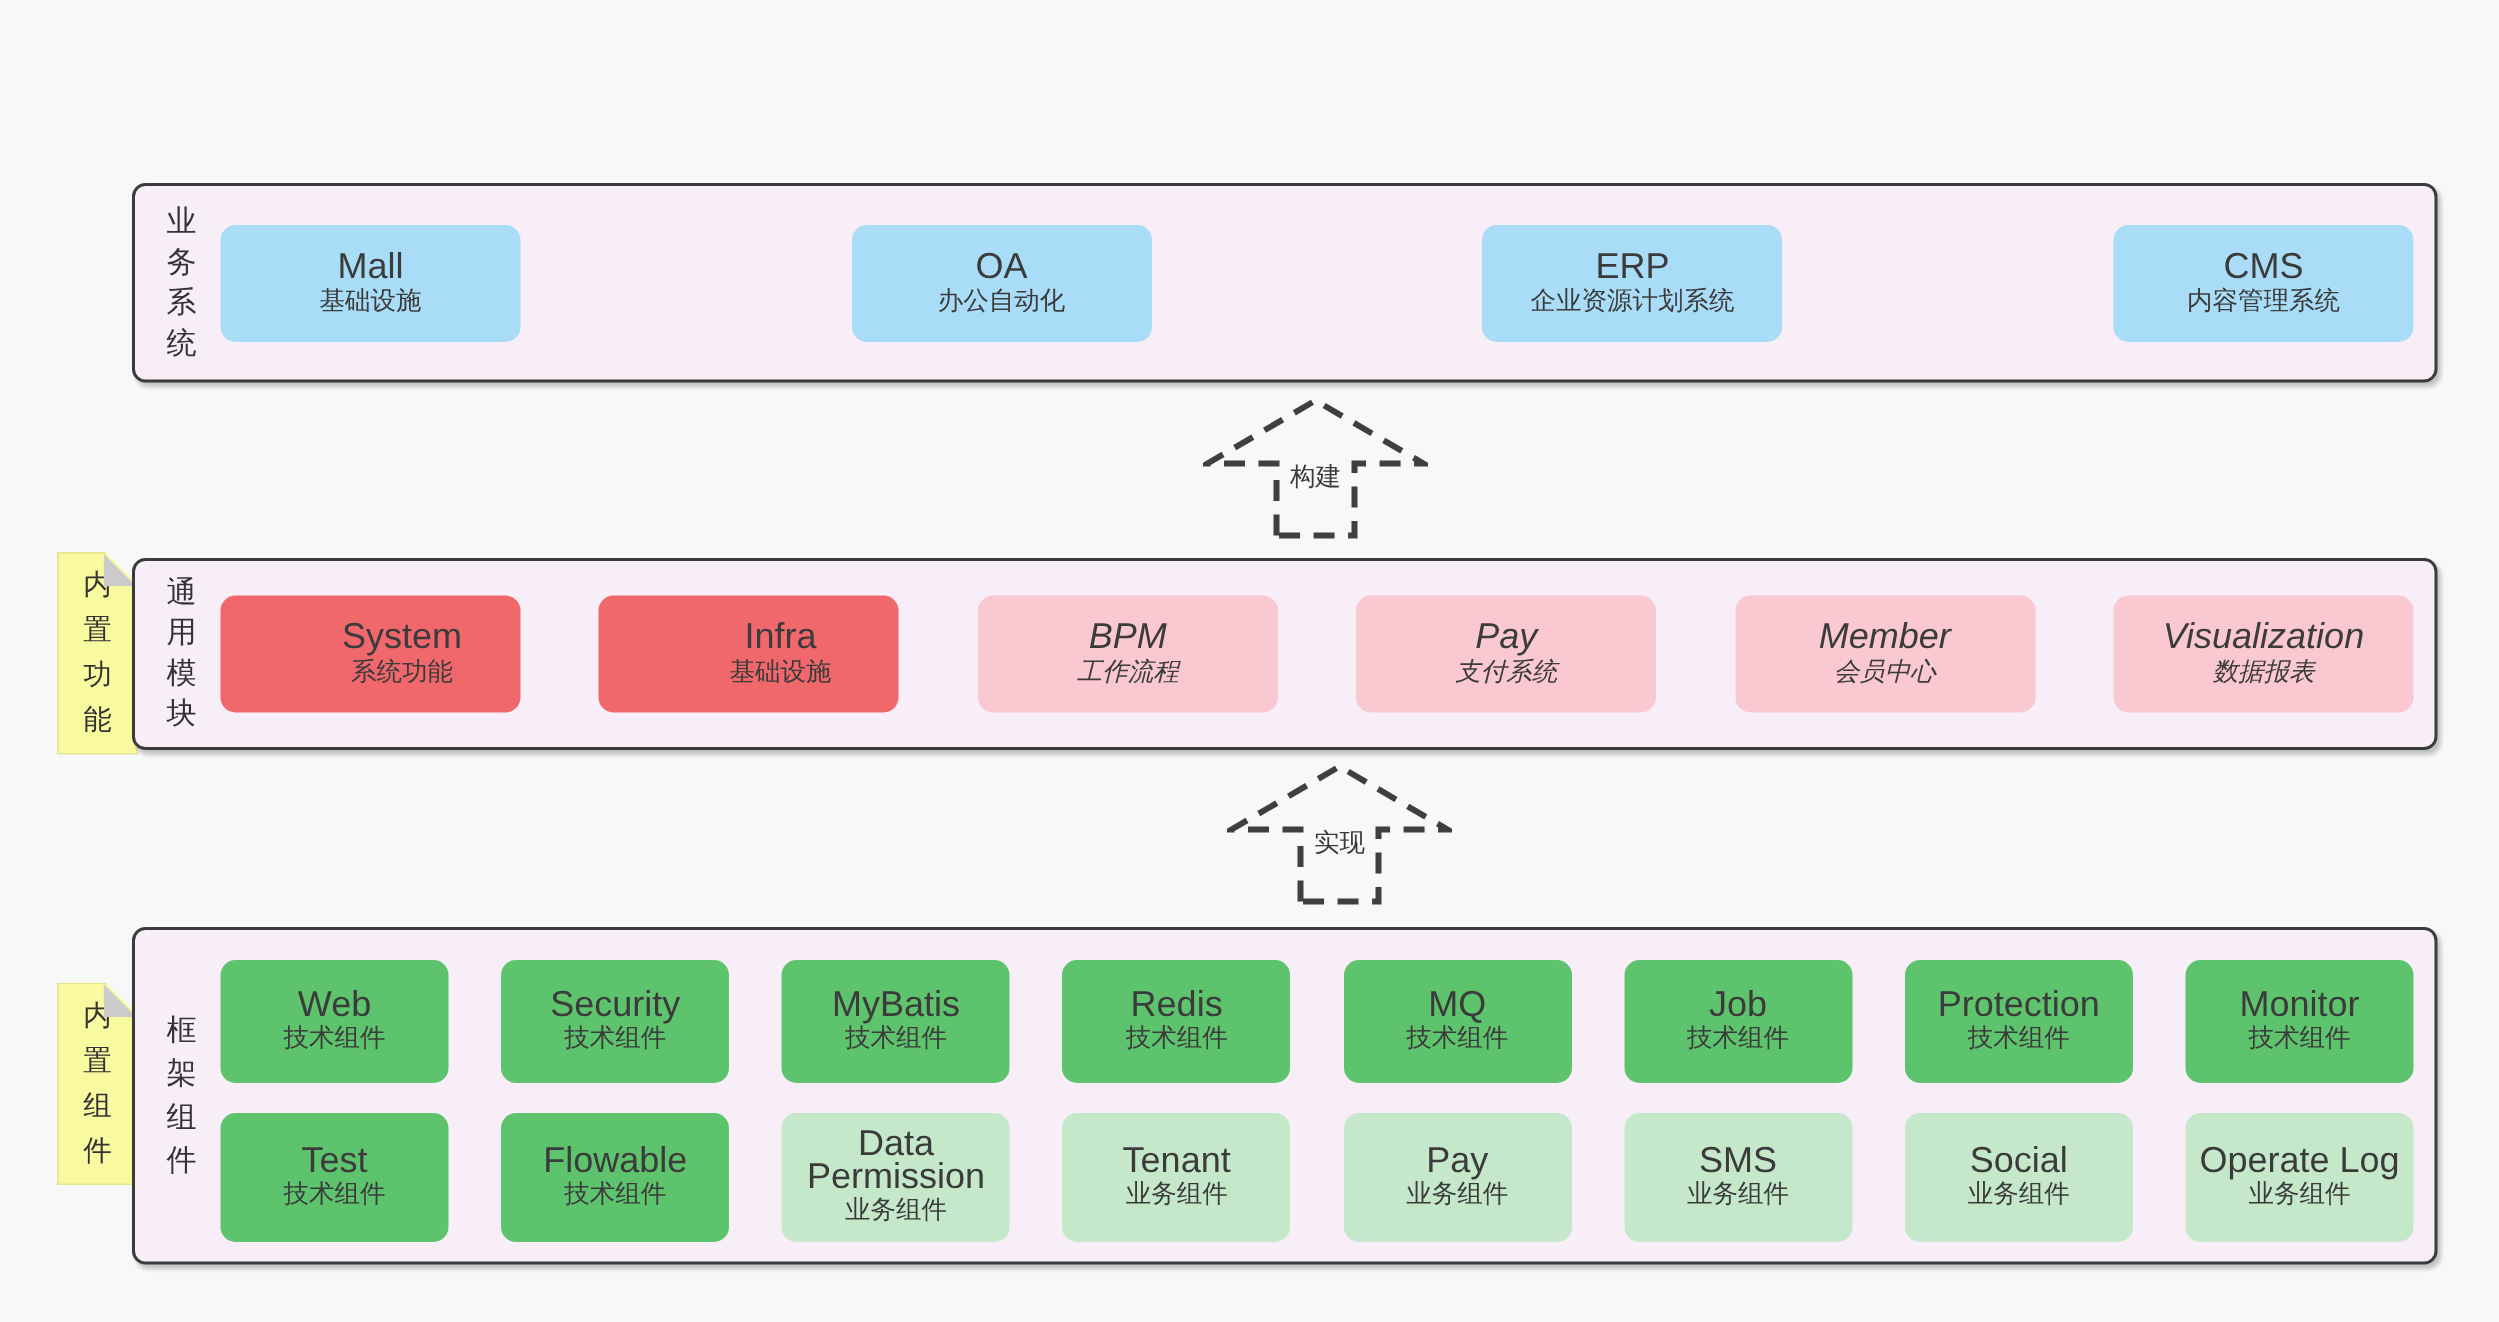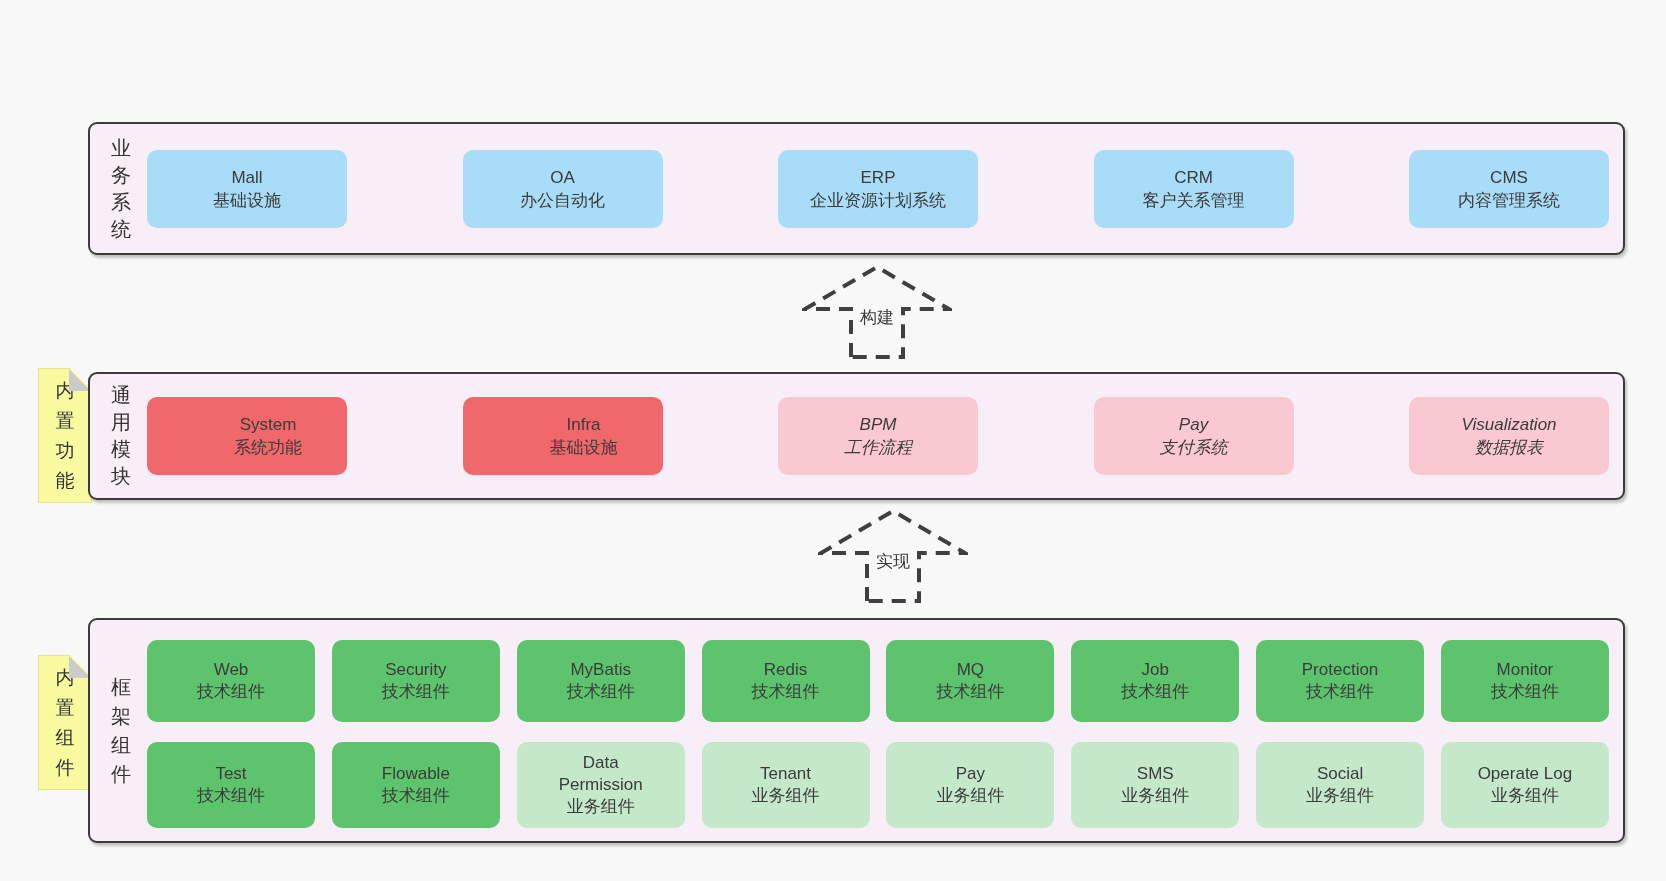--- a/index.html
+++ b/index.html
@@ -43,26 +43,26 @@
     display:flex;flex-direction:column;justify-content:center;align-items:center;
     text-align:center;border-radius:10px;
     font-size:17px;line-height:23px;color:#3b3b3b;
   }
   .row-big .box{width:200px;height:78px;}
   .box.blue{background:var(--c-blue);}
   .box.red{background:var(--c-red);padding-left:42px;}
   .box.pink{background:var(--c-pink);font-style:italic;}
   .box.green-dark{background:var(--c-green_dark);}
   .box.green-light{background:var(--c-green_light);}
-  .box-title{white-space:pre-line;font-size:17px;}
+  .box-title{white-space:pre-line;font-size:24px;}
   .box-subtitle{font-size:17px;}
   
   .grid-rows{position:absolute;left:57px;right:14px;top:20px;}
   .grid-row{display:flex;justify-content:space-between;margin-bottom:20px;}
-  .grid-row .box{width:168px;height:82px;line-height:22px;}
+  .grid-row .box{width:152px;height:82px;line-height:22px;}
   .grid-row:last-child .box{height:86px;}
   
   .note{
     position:absolute;left:38px;width:54px;height:135px;
     background:var(--c-note_yellow);
     border:1px solid #e4e48c;
     box-shadow:1px 2px 2px rgba(0,0,0,0.18);
     clip-path:polygon(0 0,calc(100% - 22px) 0,100% 22px,100% 100%,0 100%);
     display:flex;flex-direction:column;justify-content:center;align-items:center;
     font-size:19px;color:#333;
@@ -109,24 +109,20 @@
         </div>
         <div class="box blue">
           <div class="box-title">OA</div>
           <div class="box-subtitle">办公自动化</div>
         </div>
         <div class="box blue">
           <div class="box-title">ERP</div>
           <div class="box-subtitle">企业资源计划系统</div>
         </div>
         <div class="box blue">
-          <div class="box-title">CRM</div>
-          <div class="box-subtitle">客户关系管理</div>
-        </div>
-        <div class="box blue">
           <div class="box-title">CMS</div>
           <div class="box-subtitle">内容管理系统</div>
         </div>
       </div>
   </section>
 
   <div class="up-arrow" id="arrow-0">
     <svg viewBox="0 0 150 96">
       <path d="M49 93 L49 45 L3 45 L75 3 L147 45 L101 45 L101 93 Z"></path>
     </svg>
@@ -159,20 +155,24 @@
         </div>
         <div class="box pink">
           <div class="box-title">BPM</div>
           <div class="box-subtitle">工作流程</div>
         </div>
         <div class="box pink">
           <div class="box-title">Pay</div>
           <div class="box-subtitle">支付系统</div>
         </div>
         <div class="box pink">
+          <div class="box-title">Member</div>
+          <div class="box-subtitle">会员中心</div>
+        </div>
+        <div class="box pink">
           <div class="box-title">Visualization</div>
           <div class="box-subtitle">数据报表</div>
         </div>
       </div>
   </section>
 
   <div class="up-arrow" id="arrow-1">
     <svg viewBox="0 0 150 96">
       <path d="M49 93 L49 45 L3 45 L75 3 L147 45 L101 45 L101 93 Z"></path>
     </svg>

